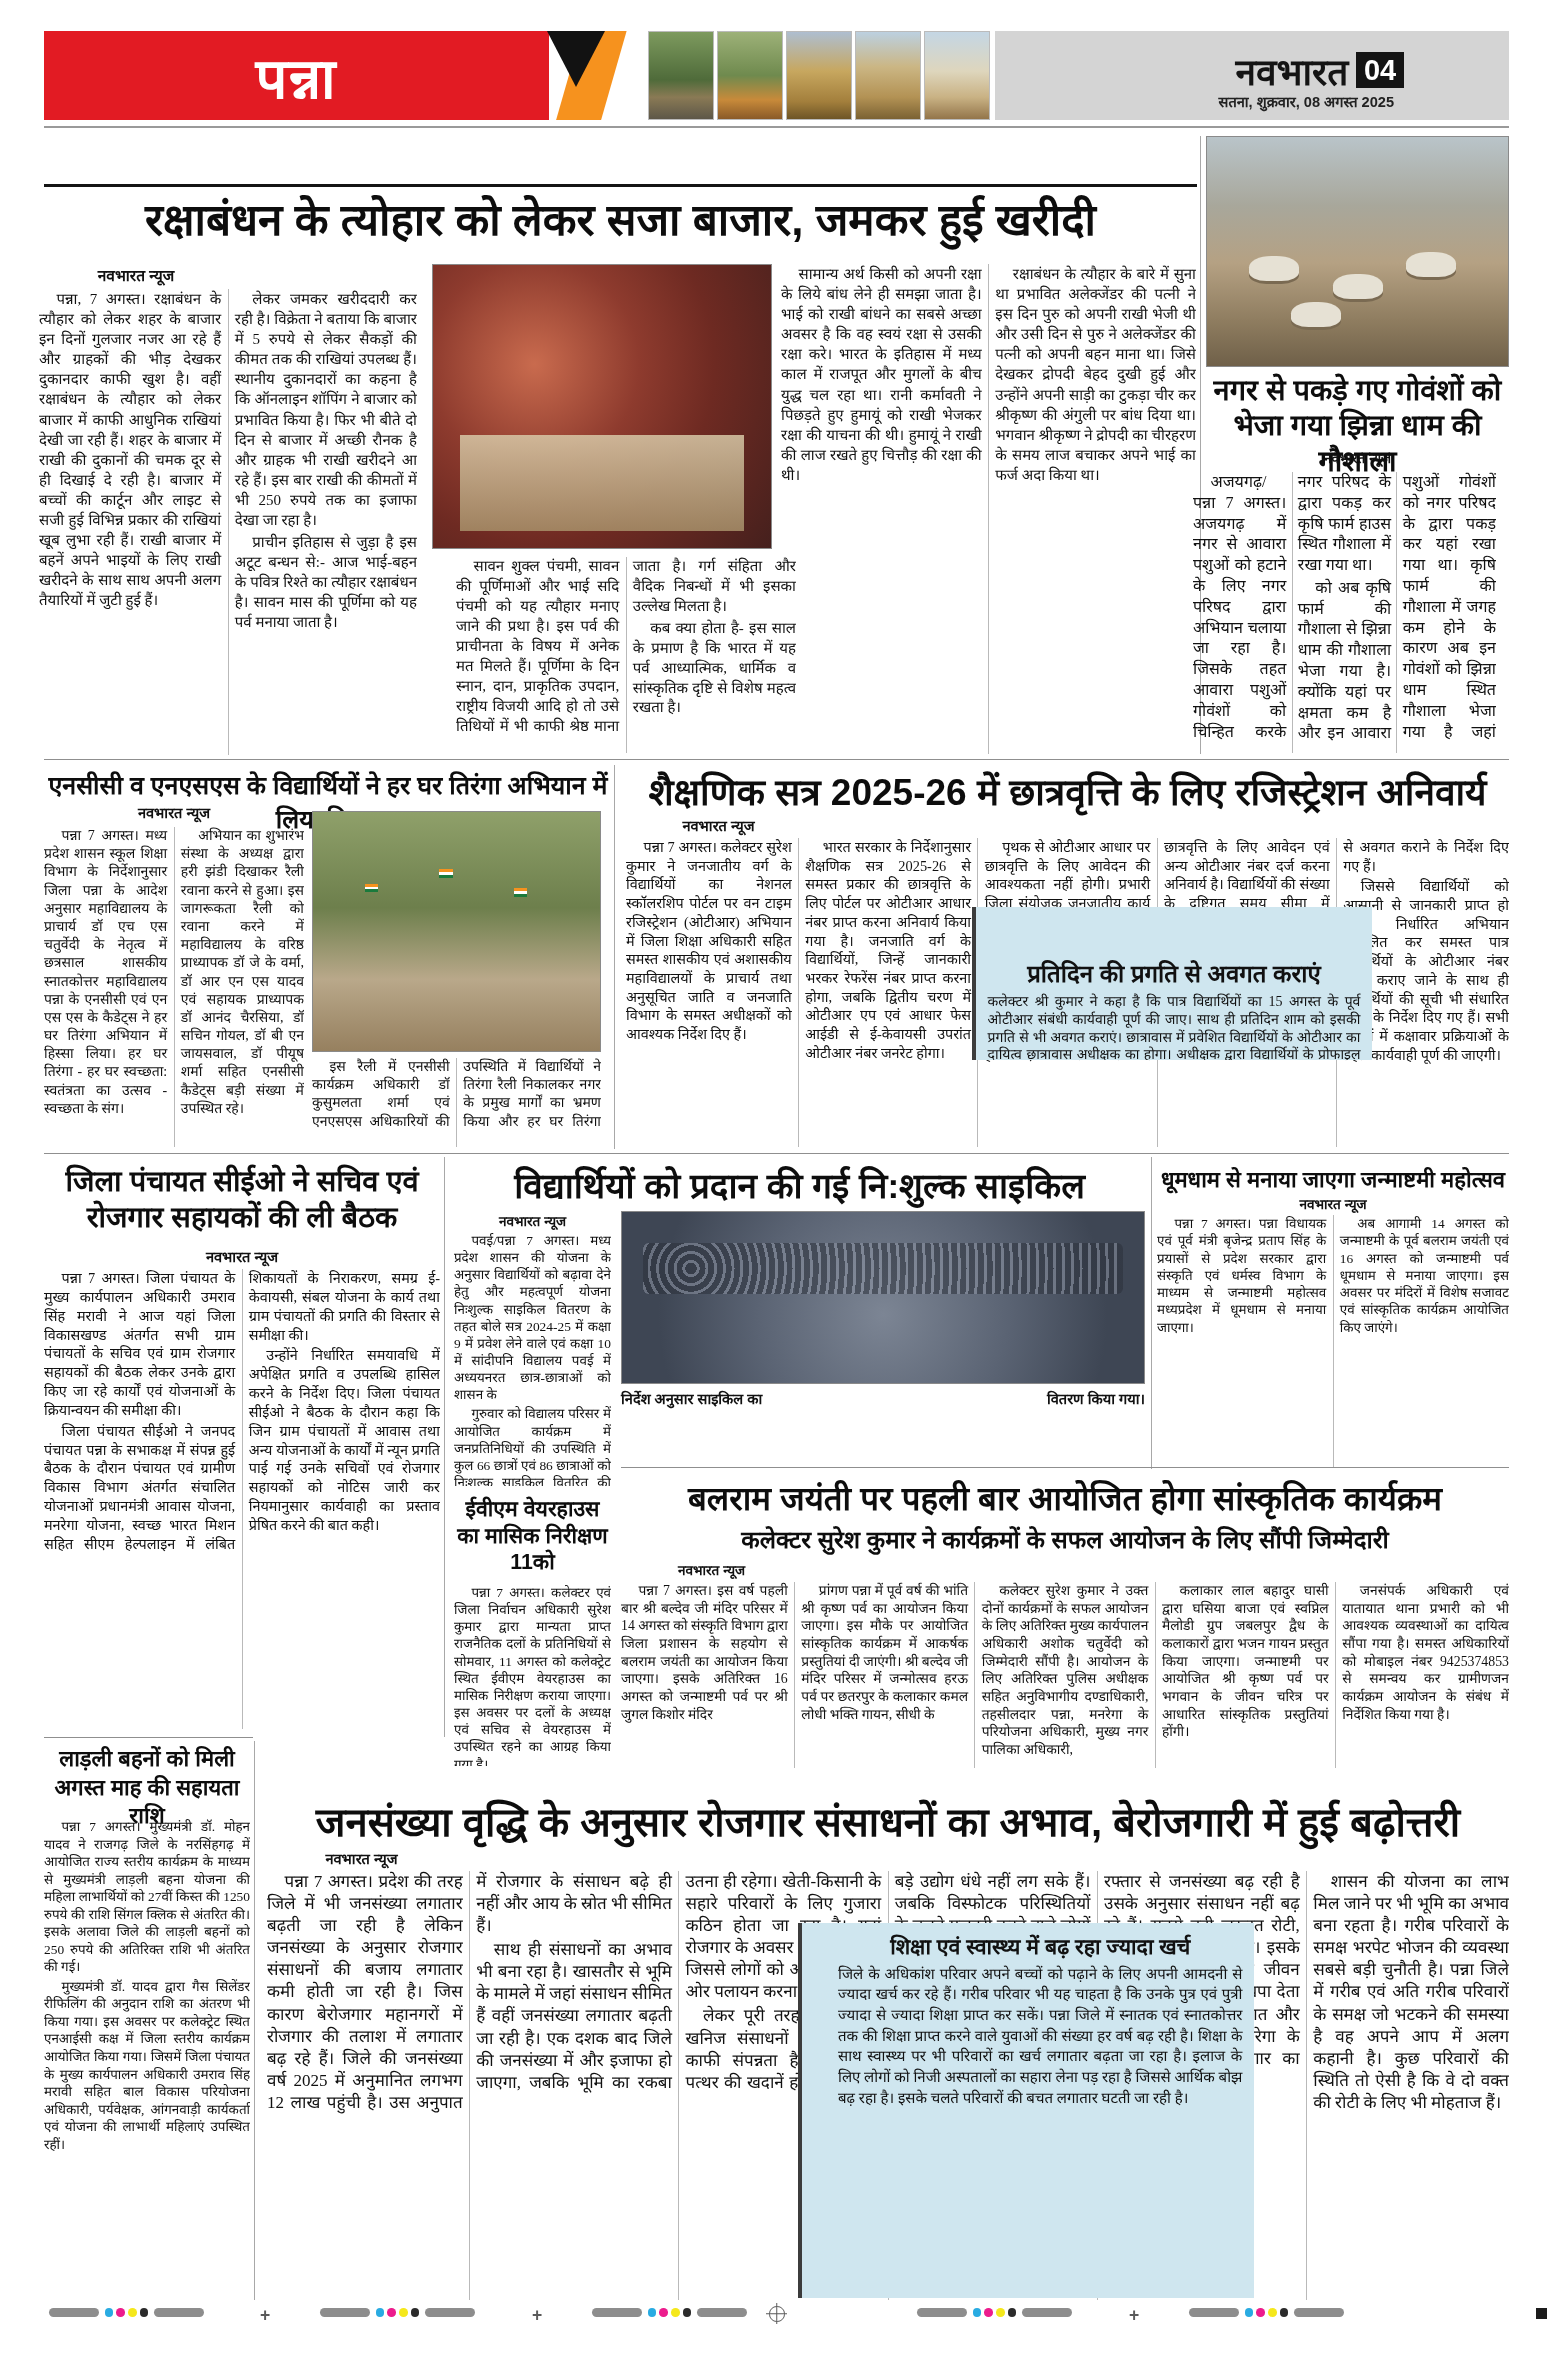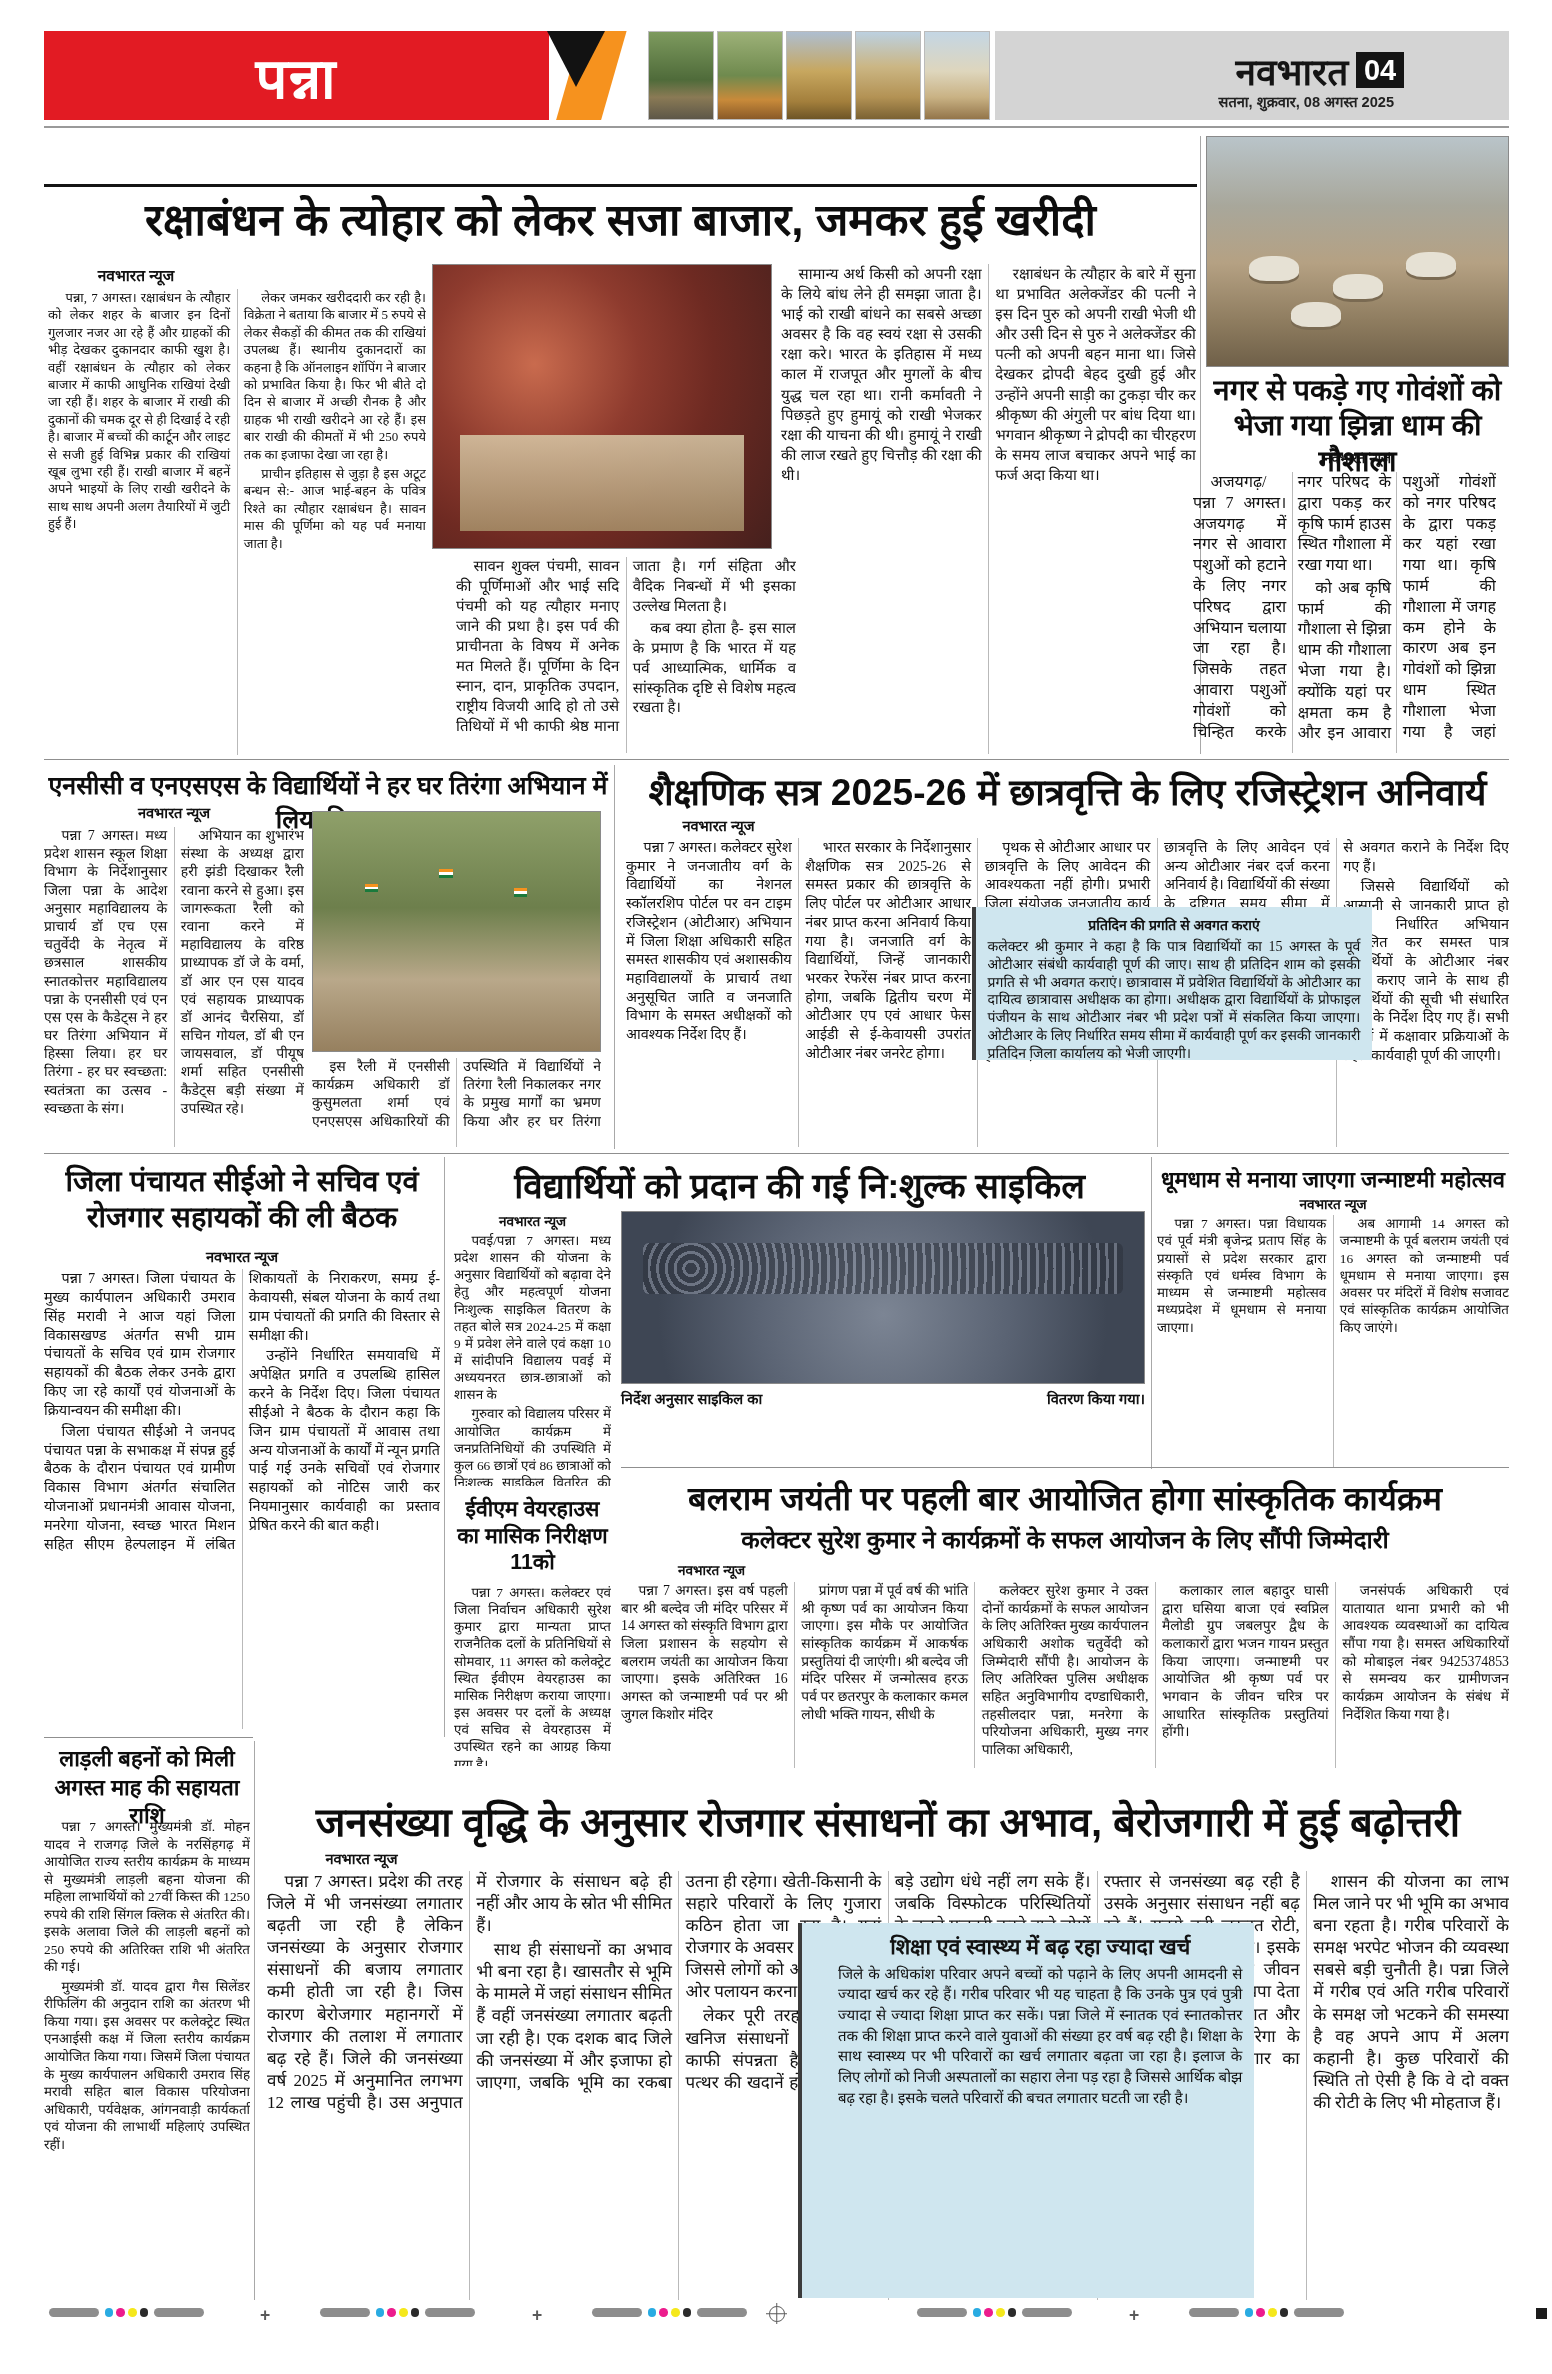--- a/index.html
+++ b/index.html
@@ -39,21 +39,21 @@
   #mast-name .paper-row { position:absolute; right:105px; top:13.6px; display:flex; align-items:center; gap:7.8px; }
   #mast-name .paper-title { font-family:"Liberation Sans", sans-serif; font-weight:bold; font-size:37px; color:#141414; }
   #mast-name .pagebox { background:#141414; color:#fff; font-family:"Liberation Sans", sans-serif; font-weight:bold; font-size:29px; padding:1.9px 7.8px; }
   #mast-name .dateline { position:absolute; right:115px; top:60px; font-family:"Liberation Sans", sans-serif; font-weight:bold; font-size:14.6px; color:#222; }
   #rule-mast { left:44px; top:126px; width:1465px; height:1.9px; background:#9a9a9a; }
 
   
   #rule-lead-top { left:44px; top:184px; width:1153px; height:2.9px; background:#141414; }
   #lead-headline { left:44px; top:194px; width:1153px; font-size:44px; line-height:1.2; }
   #lead-byline   { left:44px; top:264px; width:184px; }
-  #lead-colsL    { left:48px;  top:289px; width:378px; height:466px; font-size:13px; line-height:1.34; }
+  #lead-colsL    { left:39px;  top:289px; width:378px; height:466px; font-size:15px; line-height:1.34; }
   #lead-photo    { left:432px; top:264px; width:340px; height:285px;
                    background:radial-gradient(circle at 30% 35%, #c96b4e 0%, #8e3b2e 35%, #6e2a22 60%, #45201d 100%),#6e2a22; }
   #lead-photo .stall { position:absolute; left:8%; bottom:6%; width:84%; height:34%; background:linear-gradient(180deg,#d8c9a8,#a8916a); opacity:.85; }
   #lead-colsM    { left:456px; top:557px; width:340px; height:196px; font-size:15px; line-height:1.33; }
   #lead-colsR    { left:781px; top:264px; width:415px; height:490px; font-size:15px; line-height:1.34; }
   #vrule-lead    { left:1200px; top:136px; height:618px; }
 
   
   #gaushala-photo { left:1206px; top:136px; width:303px; height:231px;
                     background:linear-gradient(180deg,#b9c4c9 0%,#a8a79b 30%,#b5a183 55%,#8f7d60 80%,#6f6049 100%); }
@@ -71,21 +71,21 @@
                    background:linear-gradient(180deg,#8fa06a 0%,#6d7f4c 40%,#b9a88a 70%,#96805f 100%); }
   #tiranga-photo .flag { position:absolute; width:13.6px; height:8.7px; background:linear-gradient(180deg,#f6921e 33%,#fff 33% 66%,#1a7a3c 66%); }
   #tiranga-colsB { left:312px; top:1058px; width:289px; height:89px; font-size:14px; line-height:1.3; }
   #vrule-band2 { left:614px; top:765px; height:384px; }
   #scholar-headline { left:626px; top:765px; width:883px; font-size:37px; }
   #scholar-byline { left:631px; top:815px; width:175px; font-size:14.6px; }
   #scholar-body { left:626px; top:838px; width:883px; height:309px; font-size:14.4px; line-height:1.3; }
   .bluebox { background:#cfe6ef; border-left:4.9px solid #3c3c3c; padding:7.8px 11.6px; overflow:hidden; }
   .bluebox .bb-title { font-family:"Liberation Sans", sans-serif; font-weight:bold; text-align:center; margin-bottom:3.9px; }
   #scholar-box { left:972px; top:907px; width:400px; height:153px; }
-  #scholar-box .bb-title { font-size:14px; }
+  #scholar-box .bb-title { font-size:24px;margin-top:41px; }
   #scholar-box .bb-text { font-size:14px; line-height:1.28; text-align:justify; }
 
   
   #rule-band3 { left:44px; top:1153px; width:1465px; }
   #zp-headline { left:44px; top:1163px; width:396px; font-size:29px; line-height:1.25; }
   #zp-byline { left:44px; top:1246px; width:396px; font-size:14.6px; }
   #zp-body { left:44px; top:1269px; width:396px; height:460px; font-size:14.4px; line-height:1.31; }
   #vrule-zp { left:444px; top:1157px; height:580px; }
   #cycles-headline { left:454px; top:1161px; width:691px; font-size:35px; }
   #cycles-byline { left:454px; top:1211px; width:157px; font-size:13.6px; }

